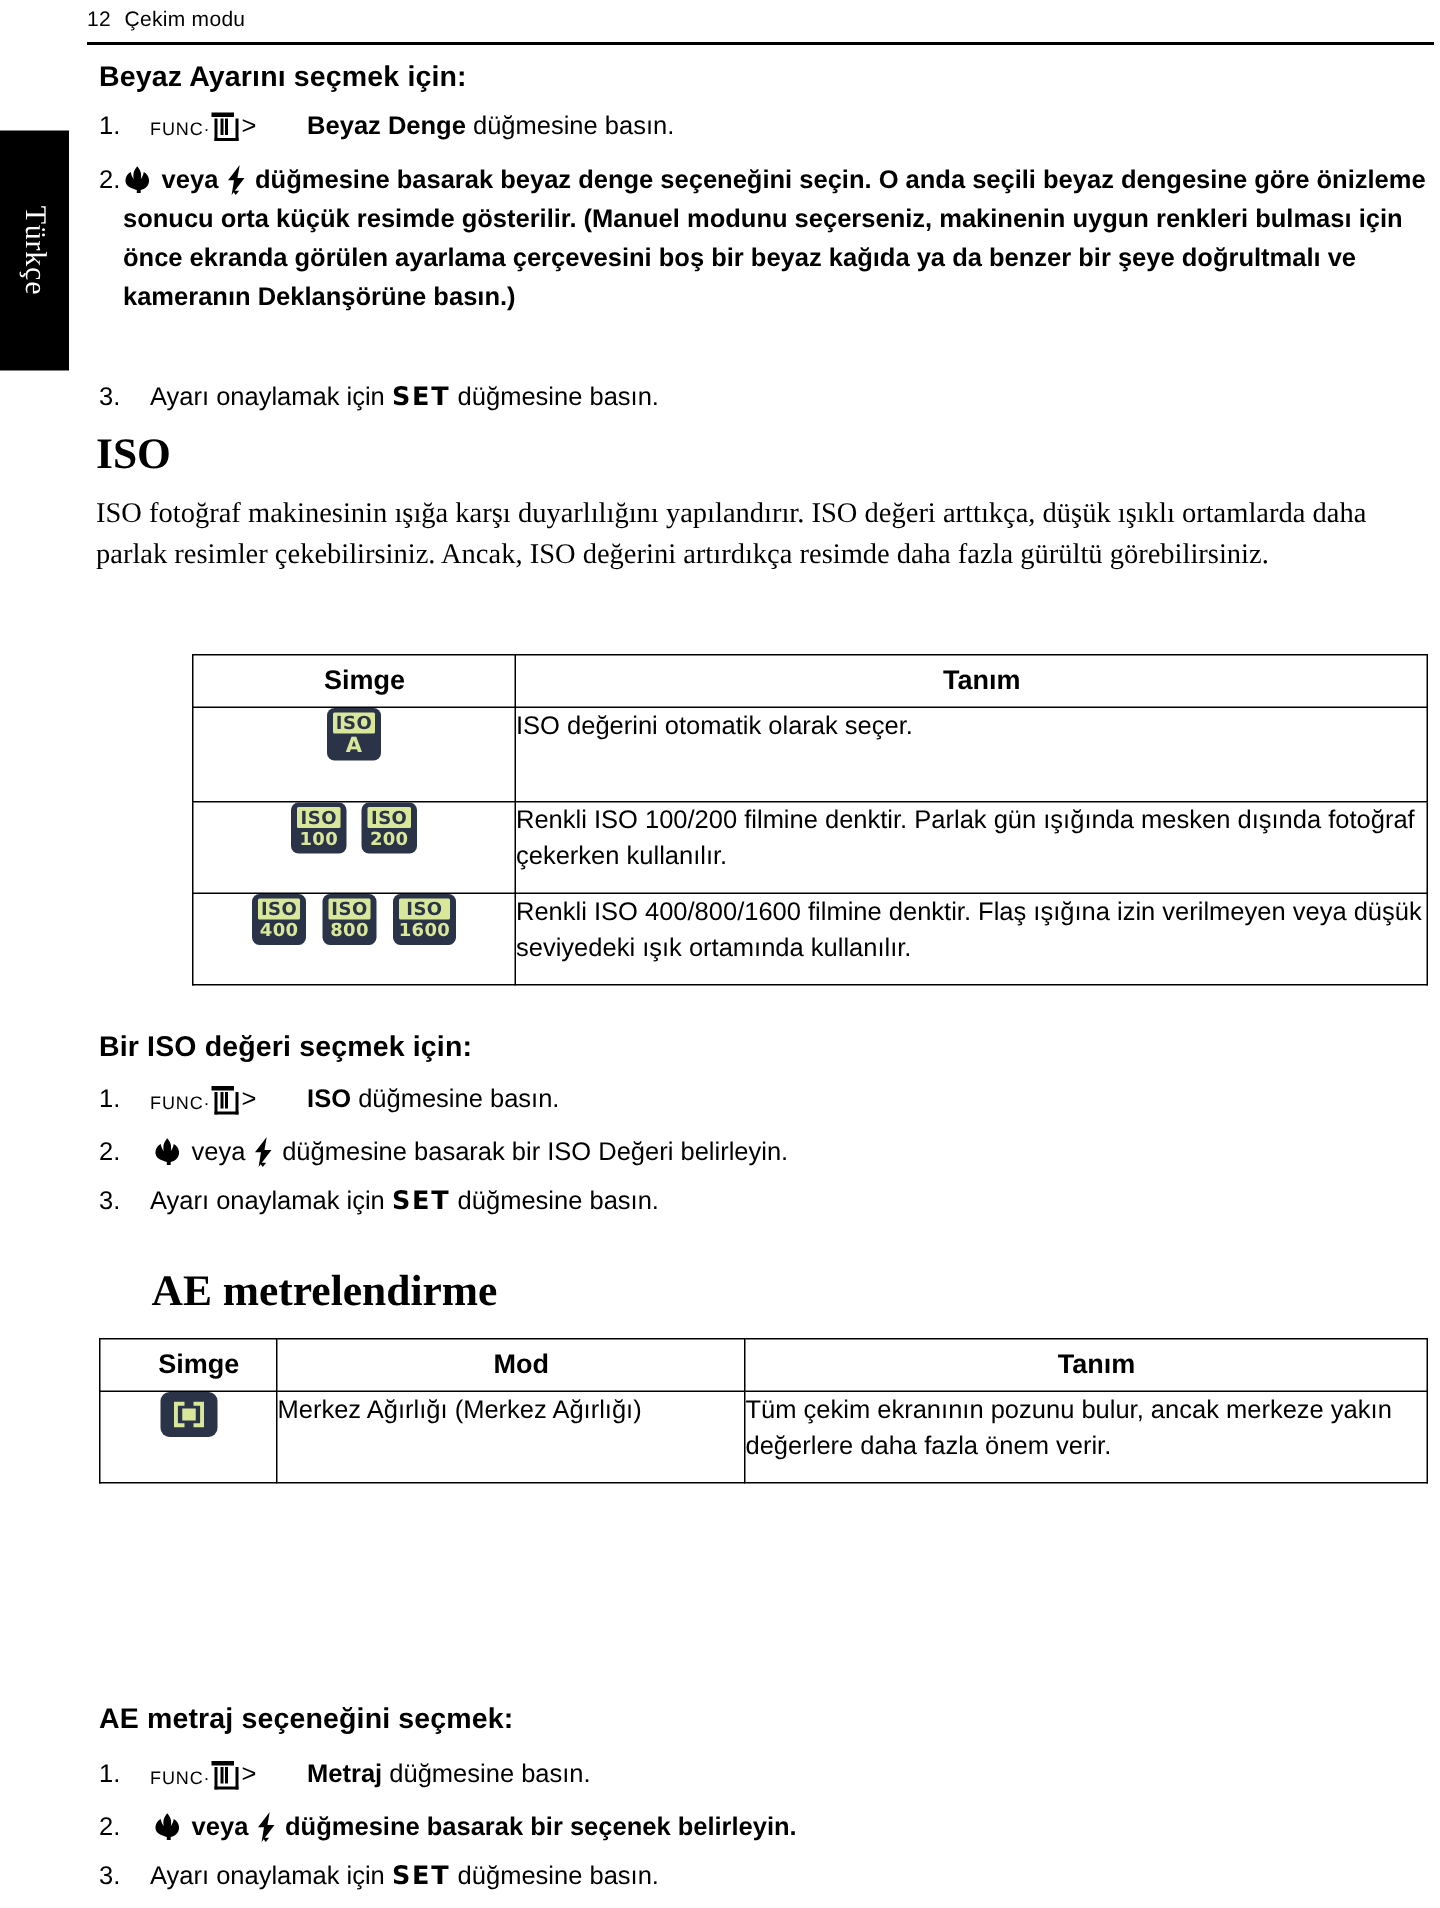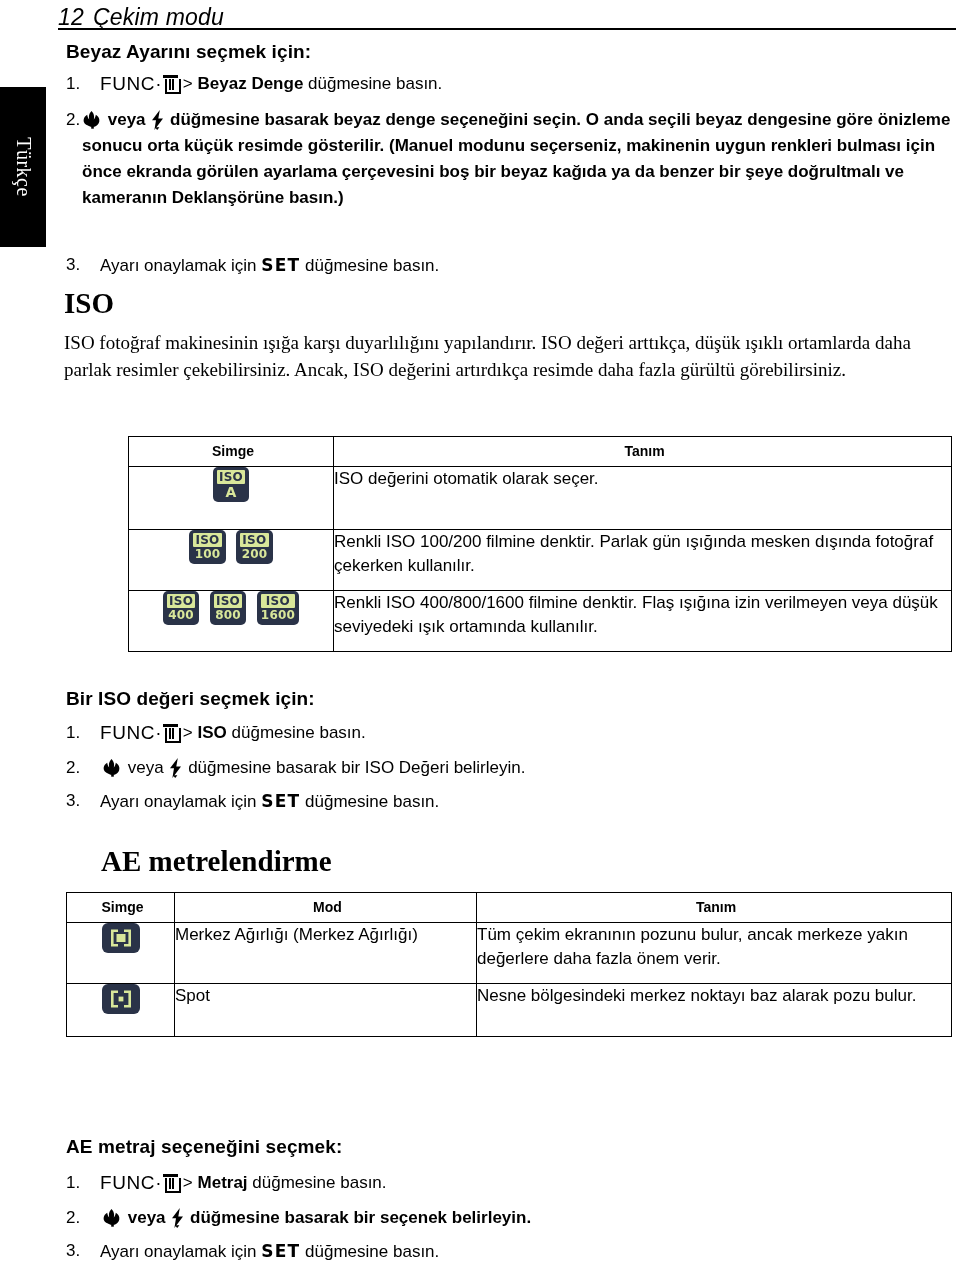--- a/index.html
+++ b/index.html
@@ -15,23 +15,22 @@
     color: #000000;
     overflow: hidden;
   }
 
   
   #page-header {
     position: absolute;
     left: 58px;
     top: 4px;
     width: 895px;
-    font-size: 23px;
+    font-size: 14px;
     letter-spacing: .2px;
-    font-style: italic;
   }
   #page-header .num { margin-right: 9px; }
   #header-rule {
     position: absolute;
     left: 58px;
     top: 28px;
     width: 898px;
     height: 2px;
     background: #000;
   }
@@ -85,25 +84,25 @@
   .step .idx {
     position: absolute;
     left: 0;
     top: 0;
     width: 26px;
   }
   .step .body {
     display: block;
     margin-left: 34px;
   }
-  .b { font-weight: bold; }
+  .b { font-weight: bold; margin-left: 29px; }
 
   .func-glyph {
     font-weight: 500;
-    font-size: 19px;
+    font-size: 12px;
     letter-spacing: .6px;
     vertical-align: -1px;
   }
   .trash {
     display: inline-block;
     position: relative;
     width: 15px;
     height: 17px;
     vertical-align: -3px;
     margin-left: 1px;
@@ -149,22 +148,22 @@
     font-size: 17px;
   }
   table.doc td, table.doc th {
     border: 1.6px solid #000;
     padding: 0;
     vertical-align: top;
   }
   table.doc th {
     font-weight: bold;
     text-align: center;
-    font-size: 14px;
-    padding: 6px 0 7px 4px;
+    font-size: 18px;
+    padding: 6px 0 7px 14px;
   }
   td.desc {
     padding: 7px 10px 7px 11px;
     line-height: 24px;
     font-size: 17px;
   }
   td.modname {
     padding: 7px 10px 7px 11px;
     line-height: 24px;
     font-size: 17px;
@@ -383,33 +382,20 @@
         <svg width="38" height="30" viewBox="0 0 38 30">
           <rect x="14.5" y="11" width="9" height="8" fill="#d9e79a"></rect>
           <path d="M9 6.5h7v2.6H11.6v11.8H16v2.6H9z" fill="#d9e79a"></path>
           <path d="M29 6.5h-7v2.6h4.4v11.8H22v2.6h7z" fill="#d9e79a"></path>
         </svg>
       </span>
     </td>
     <td class="modname">Merkez Ağırlığı (Merkez Ağırlığı)</td>
     <td class="desc">Tüm çekim ekranının pozunu bulur, ancak merkeze yakın değerlere daha fazla önem verir.</td>
   </tr>
-  <tr>
-    <td class="iconcell" style="height:52px;">
-      <span class="aetile">
-        <svg width="38" height="30" viewBox="0 0 38 30">
-          <rect x="16.6" y="12.6" width="4.8" height="4.8" fill="#d9e79a"></rect>
-          <path d="M9 6.5h7v2.6H11.6v11.8H16v2.6H9z" fill="#d9e79a"></path>
-          <path d="M29 6.5h-7v2.6h4.4v11.8H22v2.6h7z" fill="#d9e79a"></path>
-        </svg>
-      </span>
-    </td>
-    <td class="modname">Spot</td>
-    <td class="desc">Nesne bölgesindeki merkez noktayı baz alarak pozu bulur.</td>
-  </tr>
 </tbody>
   </table>
 
 <div class="h-bold" style="position:absolute;left:66px;top:1136px;">AE metraj seçeneğini seçmek:</div>
 
 <div class="step" style="left:66px;top:1171px;width:880px;">
   <span class="idx">1.</span>
   <span class="body">
     <span class="func-glyph">FUNC·</span><span class="trash"><span class="lid"></span><span class="can"></span><span class="bar b1"></span><span class="bar b2"></span></span>
     <span>&gt;</span>

